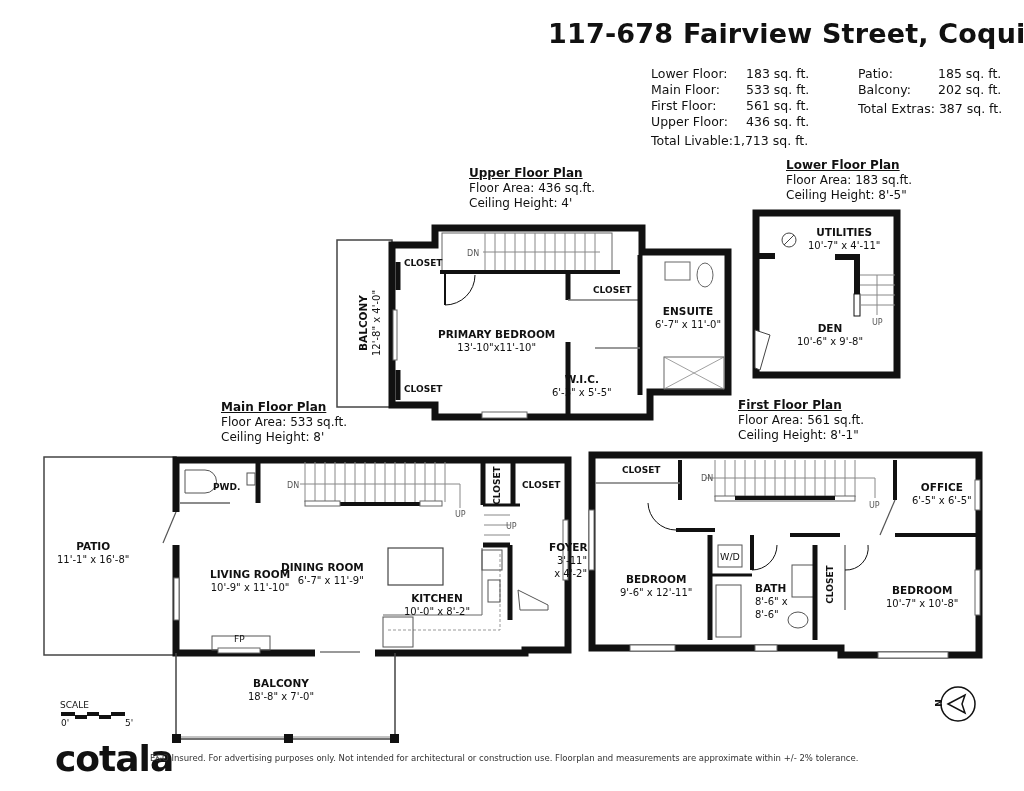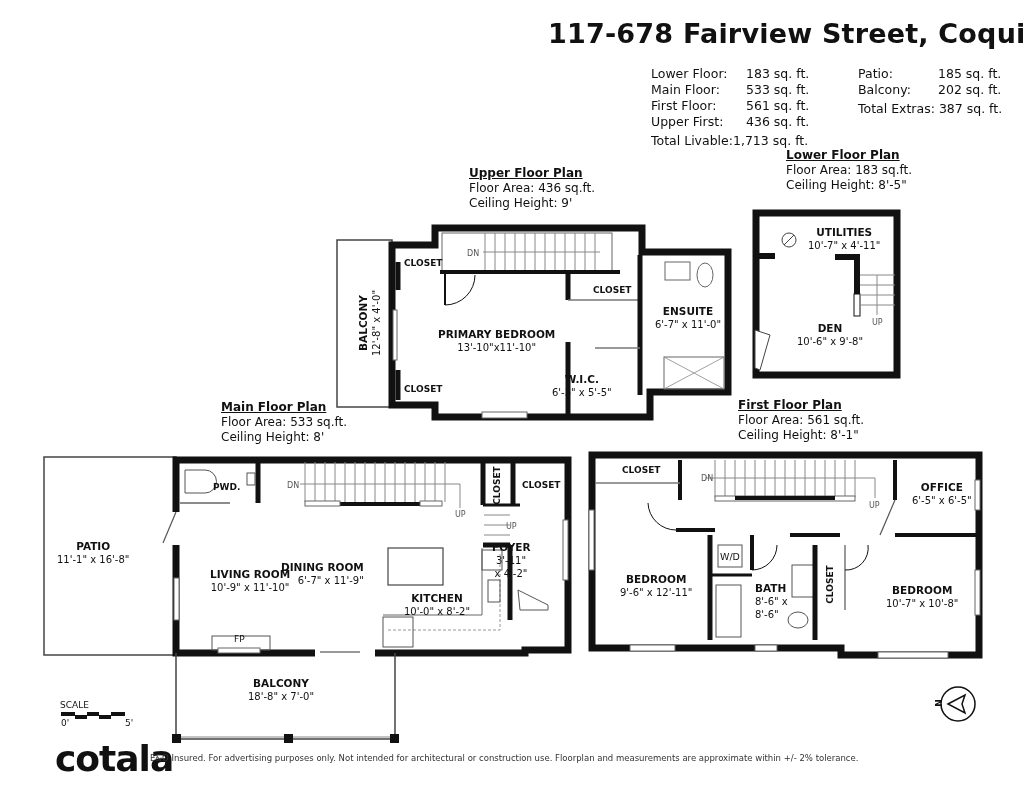--- a/index.html
+++ b/index.html
@@ -34,21 +34,21 @@
     </div>
   <div class="row">
       <span class="lbl">Main Floor:</span>
       <span class="val"><span>533</span>&nbsp;<span>sq. ft.</span></span>
     </div>
   <div class="row">
       <span class="lbl">First Floor:</span>
       <span class="val"><span>561</span>&nbsp;<span>sq. ft.</span></span>
     </div>
   <div class="row">
-      <span class="lbl">Upper First:</span>
+      <span class="lbl">Upper Floor:</span>
       <span class="val"><span>436</span>&nbsp;<span>sq. ft.</span></span>
     </div>
   <div class="row bold" style="margin-top:3px;">
       <span>Total Livable:</span>
       <span>1,713 sq. ft.</span>
     </div>
 </div>
 
 <div class="abs stats" style="left:834px; top:66px;">
   <div class="row">
@@ -58,23 +58,23 @@
   <div class="row">
       <span class="lbl" style="width:80px">Balcony:</span>
       <span class="val"><span>202</span>&nbsp;<span>sq. ft.</span></span>
     </div>
   <div class="row bold" style="margin-top:3px;"><span>Total Extras:</span>&nbsp;<span>387 sq. ft.</span></div>
 </div>
 
 <div class="abs plan-head" style="left:469px; top:166px;">
   <div class="ph-title">Upper Floor Plan</div>
   <div>Floor Area: 436 sq.ft.</div>
-  <div>Ceiling Height: 9'</div>
-</div>
-<div class="abs plan-head" style="left:786px; top:148px;">
+  <div>Ceiling Height: 4'</div>
+</div>
+<div class="abs plan-head" style="left:786px; top:158px;">
   <div class="ph-title">Lower Floor Plan</div>
   <div>Floor Area: 183 sq.ft.</div>
   <div>Ceiling Height: 8'-5"</div>
 </div>
 <div class="abs plan-head" style="left:221px; top:400px;">
   <div class="ph-title">Main Floor Plan</div>
   <div>Floor Area: 533 sq.ft.</div>
   <div>Ceiling Height: 8'</div>
 </div>
 <div class="abs plan-head" style="left:738px; top:398px;">
@@ -343,21 +343,21 @@
     <div>10'-9" x 11'-10"</div>
   </div>
 <div class="room" style="left:281px; top:561px;text-align:right;">
     <div class="rn">DINING ROOM</div>
     <div>6'-7" x 11'-9"</div>
   </div>
 <div class="room" style="left:404px; top:592px;">
     <div class="rn">KITCHEN</div>
     <div>10'-0" x 8'-2"</div>
   </div>
-<div class="room" style="left:492px; top:541px; text-align:center;">
+<div class="room" style="left:549px; top:541px; text-align:right;">
     <div class="rn">FOYER</div>
     <div style="white-space:normal; width:38px;">3'-11" x 4'-2"</div>
   </div>
 <div class="room" style="left:248px; top:677px;">
     <div class="rn">BALCONY</div>
     <div>18'-8" x 7'-0"</div>
   </div>
 <div class="room small" style="left:213px; top:481px;">
     <div class="rn">PWD.</div>
   </div>

